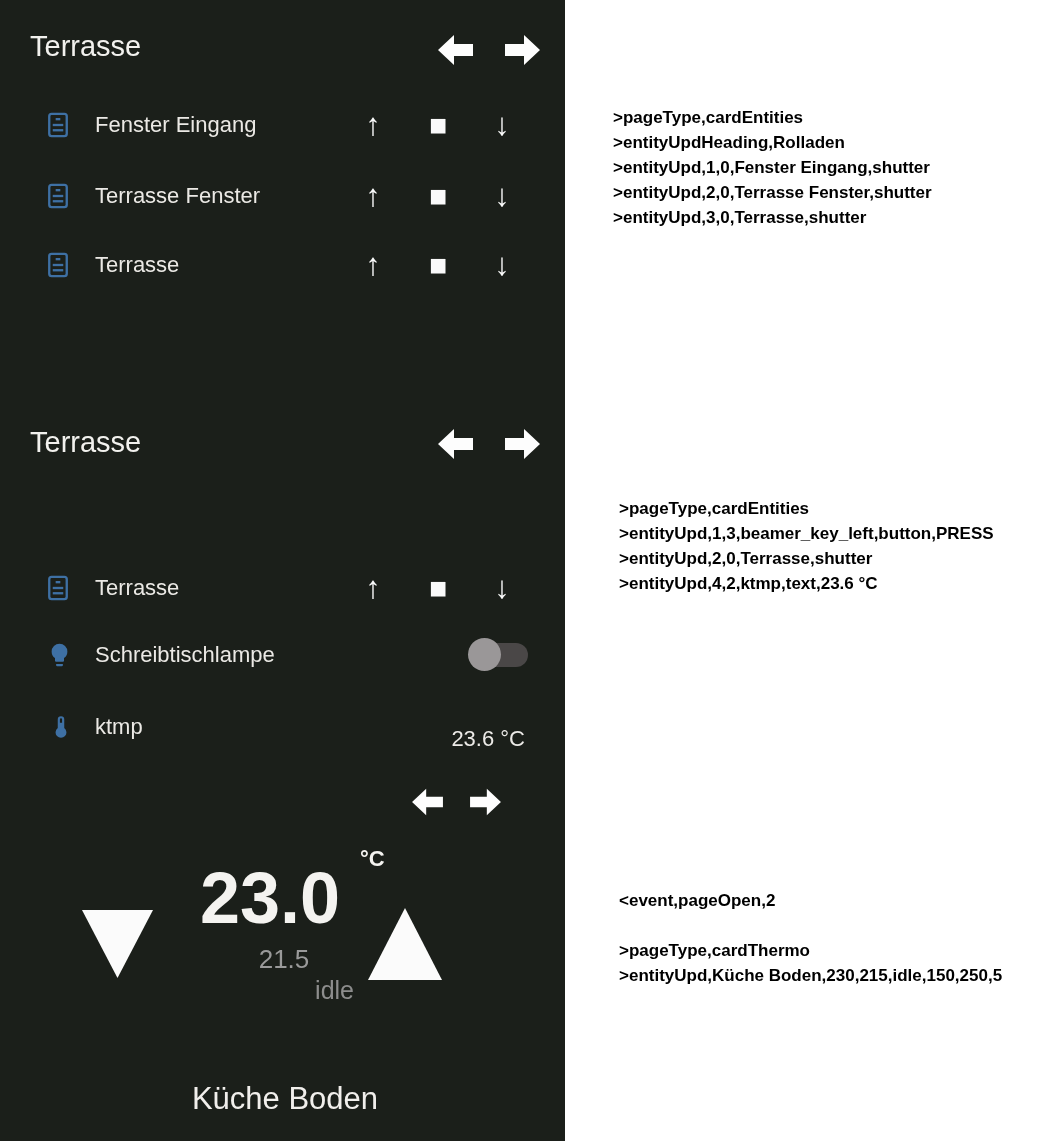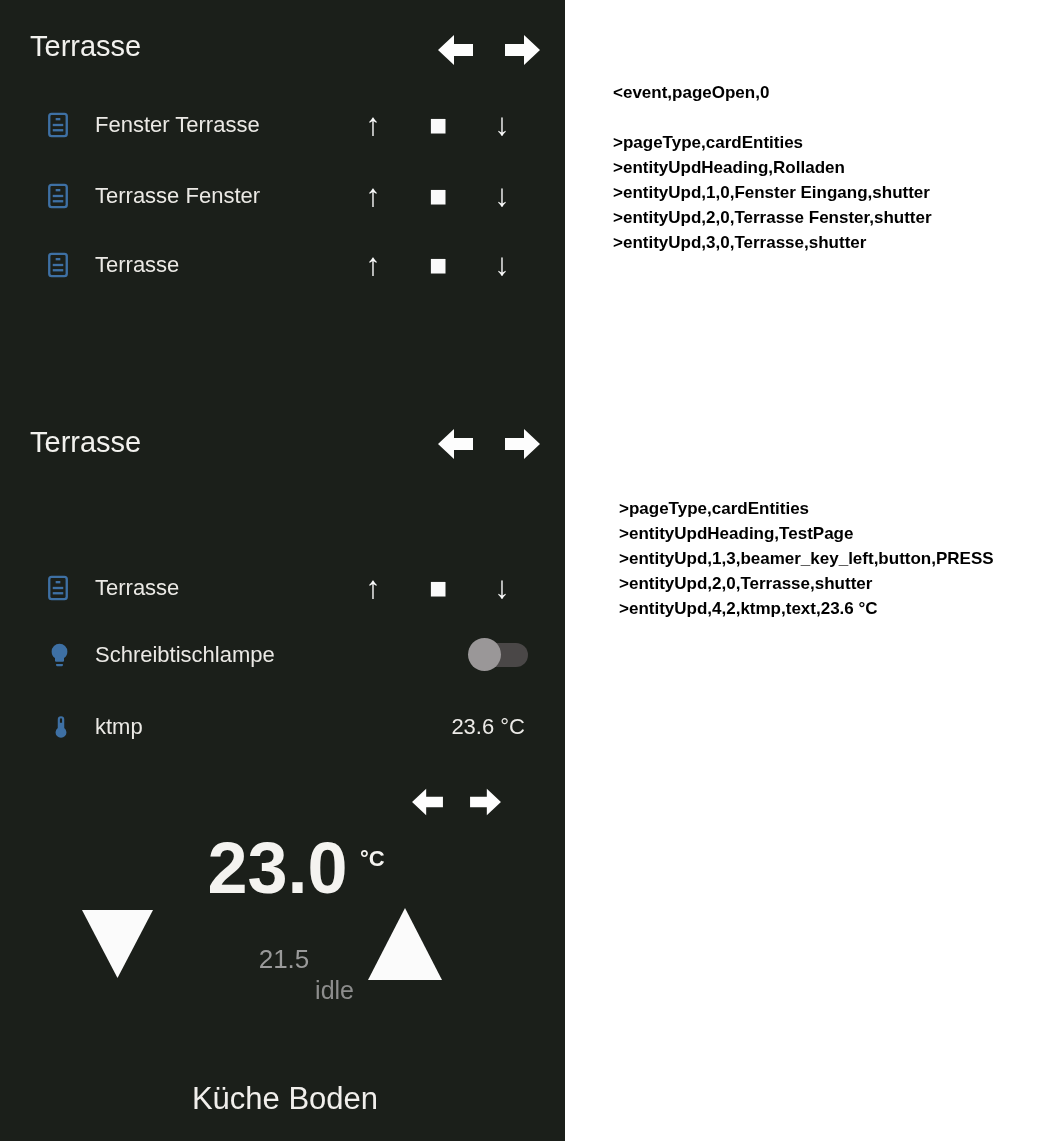--- a/index.html
+++ b/index.html
@@ -21,28 +21,28 @@
   .ent-row { position:absolute; left:0; width:565px; height:56px; }
   .ent-icon { position:absolute; left:44px; top:50%; transform:translateY(-50%); color:var(--icon_blue,#3e70a4); line-height:0; }
   .ent-icon svg { display:block; }
   .ent-label { position:absolute; left:95px; top:50%; transform:translateY(-50%); font-size:22px; color:#ebe9e5; white-space:nowrap; }
   .ctl { position:absolute; top:0; height:56px; width:42px; display:flex; align-items:center; justify-content:center; color:#fafafa; cursor:pointer; }
   .ctl-up   { left:352px; font-size:31px; }
   .ctl-stop { left:417px; font-size:30px; }
   .ctl-down { left:481px; font-size:31px; }
   .ent-value { position:absolute; right:40px; top:50%; transform:translateY(-50%); font-size:22px; white-space:nowrap; }
   .value-press { color:var(--press_blue,#28a0dd); font-weight:700; letter-spacing:0.5px; }
-  .value-text  { color:#eceae7; }
+  .value-text  { color:#eceae7;margin-top:12px; }
 
   .toggle { position:absolute; right:37px; top:50%; transform:translateY(-50%); width:57px; height:24px; cursor:pointer; }
   .toggle-track { position:absolute; left:0; top:0; width:57px; height:24px; border-radius:12px; background:var(--toggle_track,#4a4747); }
   .toggle-knob  { position:absolute; left:-3px; top:-5px; width:33px; height:33px; border-radius:50%; background:var(--toggle_knob,#9a9798); }
 
   
-  .thermo-temp { position:absolute; left:200px; top:72px; width:155px; text-align:center; font-size:72px; font-weight:700; line-height:1; color:#f4f3f0; }
+  .thermo-temp { position:absolute; left:200px; top:102px; width:155px; text-align:left; font-size:72px; font-weight:700; line-height:1; color:#f4f3f0; }
   .thermo-unit { position:absolute; left:360px; top:86px; font-size:22px; font-weight:700; color:#f4f3f0; }
   .thermo-tri { position:absolute; color:#fbfbfb; line-height:0; cursor:pointer; }
   .tri-down { left:82px;  top:150px; }
   .tri-up   { left:368px; top:148px; }
   .thermo-target { position:absolute; left:214px; top:184px; width:140px; text-align:center; font-size:26px; color:var(--muted_gray,#9a9a9a); }
   .thermo-state  { position:absolute; left:214px; top:216px; width:140px; text-align:right; font-size:25px; color:var(--state_gray,#8d8d8d); }
   .thermo-name   { position:absolute; left:135px; top:321px; width:300px; text-align:center; font-size:31px; color:#f1efec; white-space:nowrap; }
 
   
   .log { position:absolute; color:var(--log_text,#000); font-weight:700; font-size:17px; }
@@ -73,21 +73,21 @@
 
       <div class="ent-row" style="top:97px;">
         <span class="ent-icon">
           <svg width="28" height="28" viewBox="0 0 24 24" fill="none" stroke="currentColor" stroke-width="2">
               <rect x="4.5" y="2.5" width="15" height="19" rx="2"></rect>
               <line x1="10" y1="7" x2="14" y2="7"></line>
               <line x1="7.5" y1="12" x2="16.5" y2="12"></line>
               <line x1="7.5" y1="16.5" x2="16.5" y2="16.5"></line>
             </svg>
         </span>
-        <span class="ent-label">Fenster Terrasse</span>
+        <span class="ent-label">Fenster Eingang</span>
         <span class="ctl ctl-up">↑</span>
         <span class="ctl ctl-stop">■</span>
         <span class="ctl ctl-down">↓</span>
       </div>
 
       <div class="ent-row" style="top:168px;">
         <span class="ent-icon">
           <svg width="28" height="28" viewBox="0 0 24 24" fill="none" stroke="currentColor" stroke-width="2">
               <rect x="4.5" y="2.5" width="15" height="19" rx="2"></rect>
               <line x1="10" y1="7" x2="14" y2="7"></line>
@@ -196,32 +196,36 @@
           </svg>
       </div>
 
       <div class="thermo-target">21.5</div>
       <div class="thermo-state">idle</div>
       <div class="thermo-name">Küche Boden</div>
     </div>
   </div>
 
   <div class="log" id="log0">
-    <div class="line">&lt;event,pageOpen,0</div>
     <div class="line"></div>
     <div class="line">&gt;pageType,cardEntities</div>
     <div class="line">&gt;entityUpdHeading,Rolladen</div>
     <div class="line">&gt;entityUpd,1,0,Fenster Eingang,shutter</div>
     <div class="line">&gt;entityUpd,2,0,Terrasse Fenster,shutter</div>
     <div class="line">&gt;entityUpd,3,0,Terrasse,shutter</div>
   </div>
 
   <div class="log" id="log1">
     <div class="line"></div>
     <div class="line">&gt;pageType,cardEntities</div>
-    <div class="line">&gt;entityUpdHeading,TestPage</div>
     <div class="line">&gt;entityUpd,1,3,beamer_key_left,button,PRESS</div>
     <div class="line">&gt;entityUpd,2,0,Terrasse,shutter</div>
     <div class="line">&gt;entityUpd,4,2,ktmp,text,23.6 °C</div>
   </div>
 
+  <div class="log" id="log2">
+    <div class="line">&lt;event,pageOpen,2</div>
+    <div class="line"></div>
+    <div class="line">&gt;pageType,cardThermo</div>
+    <div class="line">&gt;entityUpd,Küche Boden,230,215,idle,150,250,5</div>
+  </div>
 
 </div>
 
 </body></html>

